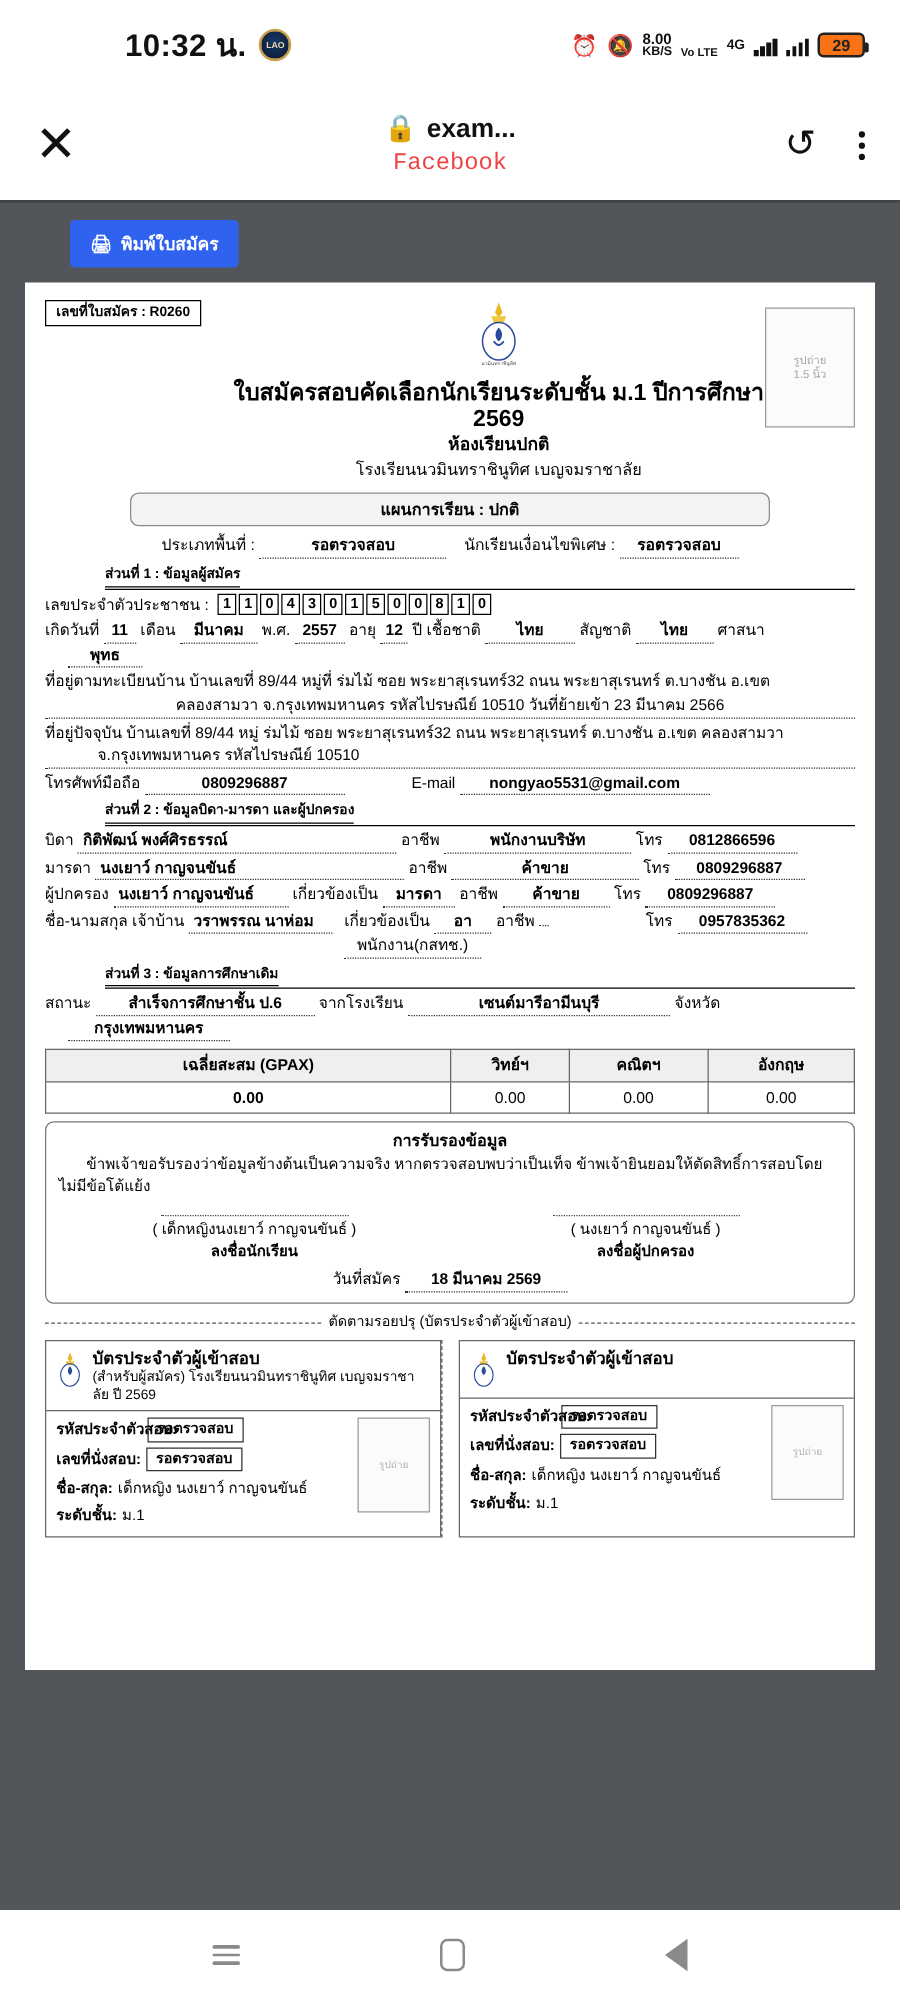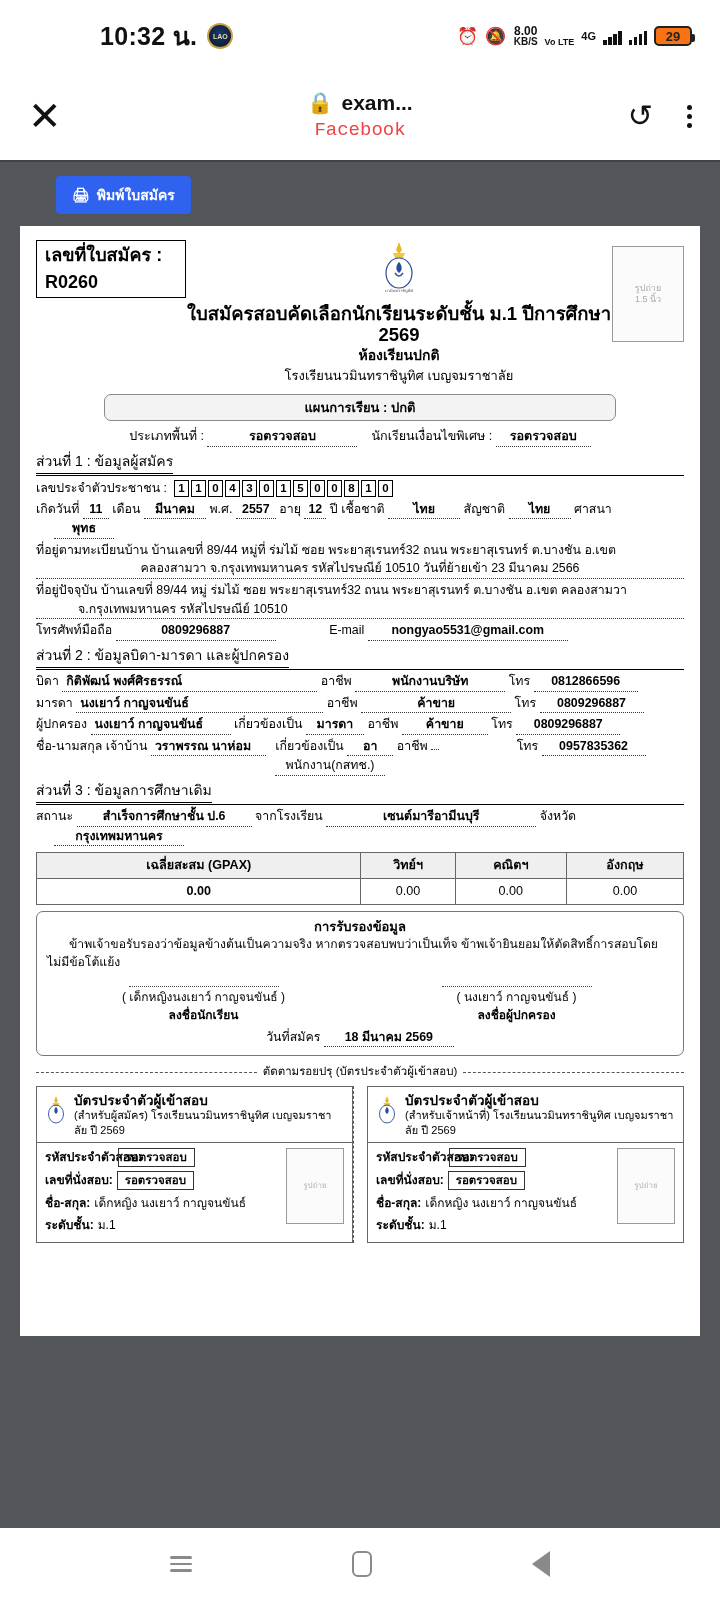--- a/index.html
+++ b/index.html
@@ -79,21 +79,21 @@
   
   .paper {
     width: 680px; margin: 0 auto; background: #fff;
     padding: 14px 16px 0 16px; color: #000;
     font-size: 12.4px; line-height: 1.5;
     height: 1110px; overflow: hidden;
   }
 
   .appno {
     display: inline-block; border: 1.5px solid #000; padding: 1px 8px;
-    font-size: 18px; font-weight: 700; margin-bottom: 2px;
+    font-size: 11px; font-weight: 700; margin-bottom: 2px; text-align: right;
   }
   .head-row { display: flex; align-items: flex-start; }
   .head-mid { flex: 1; text-align: center; }
   .emblem { width: 40px; height: 56px; margin: 0 auto 1px; }
   h1.doc-title { font-size: 18.5px; font-weight: 700; line-height: 1.15; }
   .doc-sub1 { font-size: 14px; font-weight: 700; }
   .doc-sub2 { font-size: 13px; }
   .photo-box {
     width: 72px; height: 96px; border: 1.5px solid #9a9a9a; background: #fbfbfb;
     display: flex; align-items: center; justify-content: center; flex-direction: column;
@@ -103,22 +103,22 @@
   .plan-box {
     border: 1px solid #8a8a8a; border-radius: 7px; background: #f3f3f3;
     text-align: center; font-size: 13px; font-weight: 600;
     padding: 3px 0; margin: 8px 68px 6px 68px;
   }
   .centerline { text-align: center; font-size: 12.6px; margin-bottom: 4px; }
   .u { border-bottom: 1.2px dotted #333; display: inline-block; text-align: center; padding: 0 4px; font-weight: 700; }
   .lbl { font-weight: 400; }
 
   .section-title {
-    font-weight: 400; font-size: 14px; border-bottom: 1.6px solid #000;
-    margin-top: 4px; padding-bottom: 1px; display: block;
+    font-weight: 700; font-size: 11px; border-bottom: 1.6px solid #000;
+    margin-top: 4px; padding-bottom: 1px; display: block; margin-left: 48px;
   }
   .section-title span { border-bottom: 1.6px solid #000; display:inline-block; padding-bottom:1px; }
 
   .idrow { display: flex; align-items: center; gap: 2px; margin-top: 3px; }
   .idboxes { display: flex; gap: 2px; margin-left: 5px; }
   .idboxes b {
     width: 15px; height: 17px; border: 1.2px solid #000;
     display: flex; align-items: center; justify-content: center;
     font-size: 11.5px; font-weight: 700;
   }
@@ -484,21 +484,20 @@
       <div class="card">
         <div class="card-head">
           <svg class="card-emb" viewBox="0 0 22 32">
             <path d="M11 1 L13 6 L11 8.5 L9 6 Z" fill="#e8b923"></path>
             <path d="M7.5 8 h7 l-1 3 h-5 Z" fill="#f0c93c"></path>
             <ellipse cx="11" cy="19" rx="7.5" ry="9" fill="none" stroke="#2a4a9c" stroke-width=".9"></ellipse>
             <path d="M11 12 c-2.5 2.5 -2 5.5 0 7 c2 -1.5 2.5 -4.5 0 -7 Z" fill="#2a4a9c"></path>
           </svg>
           <div>
             <div class="card-title">บัตรประจำตัวผู้เข้าสอบ</div>
-            <div class="card-sub">(สำหรับเจ้าหน้าที่) โรงเรียนนวมินทราชินูทิศ เบญจมราชาลัย ปี 2569</div>
           </div>
         </div>
         <div class="card-div"></div>
         <div class="card-body">
           <div class="card-fields">
             <div class="cf">
               <b>รหัสประจำตัวสอบ:</b>
               <span class="pill" style="margin-left:-28px">รอตรวจสอบ</span>
             </div>
             <div class="cf">

